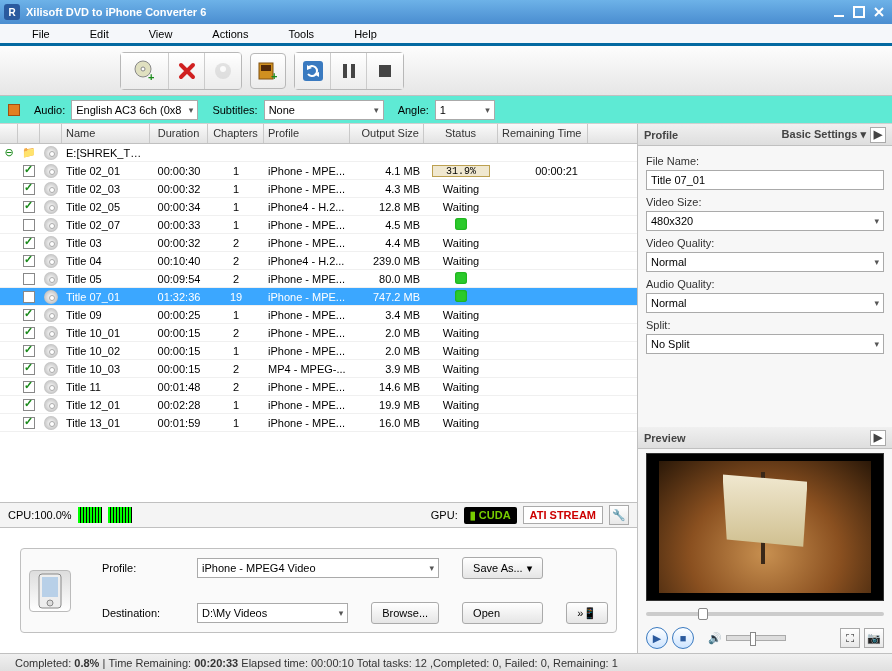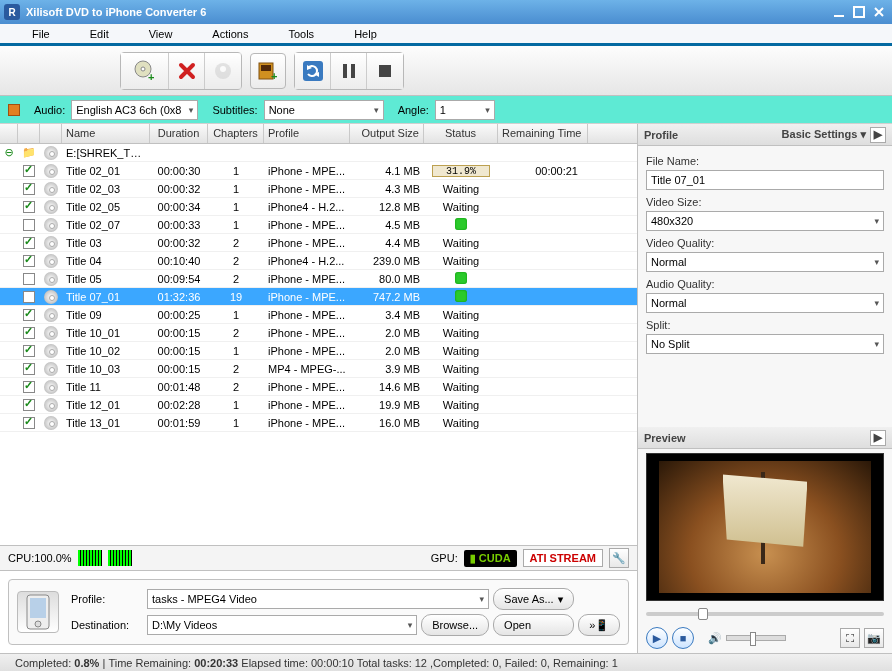--- a/index.html
+++ b/index.html
@@ -45,23 +45,23 @@
 .chk.on::after { content:"✓"; color:#1a8a1a; position:absolute; top:-3px; left:0; font-size:11px; font-weight:bold; }
 .disc { width:14px;height:14px;border-radius:50%;background:radial-gradient(#fff,#ccc 60%,#999);display:inline-block;vertical-align:middle;position:relative; }
 .disc::after{content:"";position:absolute;top:5px;left:5px;width:4px;height:4px;border-radius:50%;background:#fff;border:1px solid #aaa;}
 .prog { display:inline-block;width:58px;height:12px;border:1px solid #bca050;background:#f0e8d0;position:relative;vertical-align:middle; }
 .prog .fill { height:100%;background:#e0b84a; }
 .prog .txt { position:absolute;top:0;left:0;right:0;text-align:center;font-size:10px;color:#000;font-family:Liberation Mono, monospace; }
 .dot { width:12px;height:12px;border-radius:3px;background:#2bca2b;display:inline-block;box-shadow:inset 0 0 2px #080; }
 .cpubar { height:26px; border-top:1px solid #c0c0c0; border-bottom:1px solid #c0c0c0; background:#f4f4f4; display:flex;align-items:center;padding:0 8px;gap:6px; }
 .meter { width:24px;height:16px;background:#000;display:inline-block;position:relative;overflow:hidden; }
 .meter::after { content:"";position:absolute;inset:0;background:repeating-linear-gradient(90deg,#0f0,#0f0 2px,#000 2px,#000 3px); }
-.destbox { margin:8px;border:1px solid #c0c0c0;border-radius:4px;background:#fafafa;padding:8px;display:grid;grid-template-columns:50px 72px 1fr auto auto auto;gap:4px;align-items:center; }
+.destbox { margin:20px;border:1px solid #c0c0c0;border-radius:4px;background:#fafafa;padding:8px;display:grid;grid-template-columns:50px 72px 1fr auto auto auto;gap:23px;align-items:center; }
 .destbox .thumb { grid-row: span 2; width:42px;height:42px;background:linear-gradient(#ddd,#fff);border:1px solid #bbb;border-radius:4px;display:flex;align-items:center;justify-content:center; }
-.btn { height:22px;border:1px solid #aaa;border-radius:10px;background:linear-gradient(#fff,#e5e5e5);padding:0 10px;cursor:pointer;display:inline-flex;align-items:center;gap:4px; }
+.btn { height:22px;border:1px solid #aaa;border-radius:3px;background:linear-gradient(#fff,#e5e5e5);padding:0 10px;cursor:pointer;display:inline-flex;align-items:center;gap:4px; }
 .statusbar { height:18px;background:linear-gradient(#f0f0f0,#e0e0e0);border-top:1px solid #c0c0c0;display:flex;align-items:center;padding:0 15px;font-size:11px;color:#333;white-space:nowrap;overflow:hidden; }
 .statusbar b { font-weight:bold; }
 .panelhead { height:22px;background:linear-gradient(#f0f0f0,#dedede);border-bottom:1px solid #c0c0c0;display:flex;align-items:center;padding:0 6px;font-weight:bold;color:#444; }
 .panelhead .spacer { flex:1; }
 .panelhead .arrow { width:16px;height:16px;border:1px solid #aaa;display:flex;align-items:center;justify-content:center;background:#fff;cursor:pointer; }
 .props { padding:6px 8px; display:flex;flex-direction:column;gap:3px; }
 .props label { color:#333; margin-top:3px; }
 .props .combo, .props .txtin { width:100%; }
 .txtin { border:1px solid #aaa;background:#fff;height:20px;padding:0 4px;display:flex;align-items:center; }
 .preview { flex:1;display:flex;flex-direction:column; }
@@ -402,21 +402,21 @@
     <div class="destbox">
       <div class="thumb">
           <svg width="28" height="36">
             <rect x="3" y="1" width="22" height="34" rx="3" fill="#eee" stroke="#888"></rect>
             <rect x="6" y="4" width="16" height="20" fill="#b8d0e8"></rect>
             <circle cx="14" cy="30" r="3" fill="#ddd" stroke="#888"></circle>
           </svg>
         </div>
       <label>Profile:</label>
       <div class="combo" style="grid-column:3/5">
-          <span>tasks - MPEG4 Video</span>
+          <span>iPhone - MPEG4 Video</span>
         </div>
       <div class="btn"><span>Save As...</span>▾</div>
       <div></div>
       <label>Destination:</label>
       <div class="combo">
           <span>D:\My Videos</span>
         </div>
       <div class="btn">
           <span>Browse...</span>
         </div>

